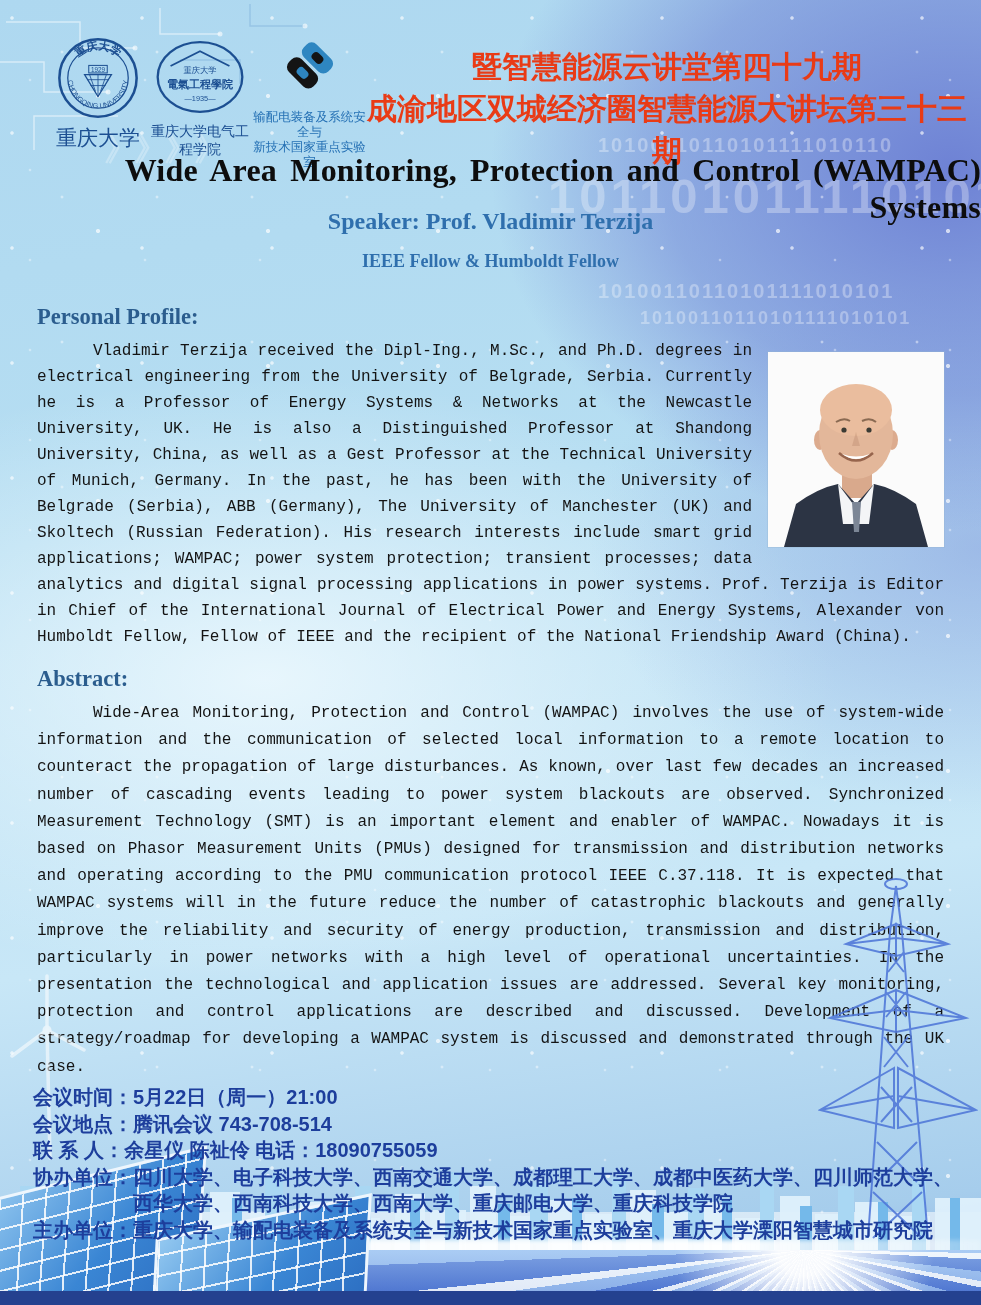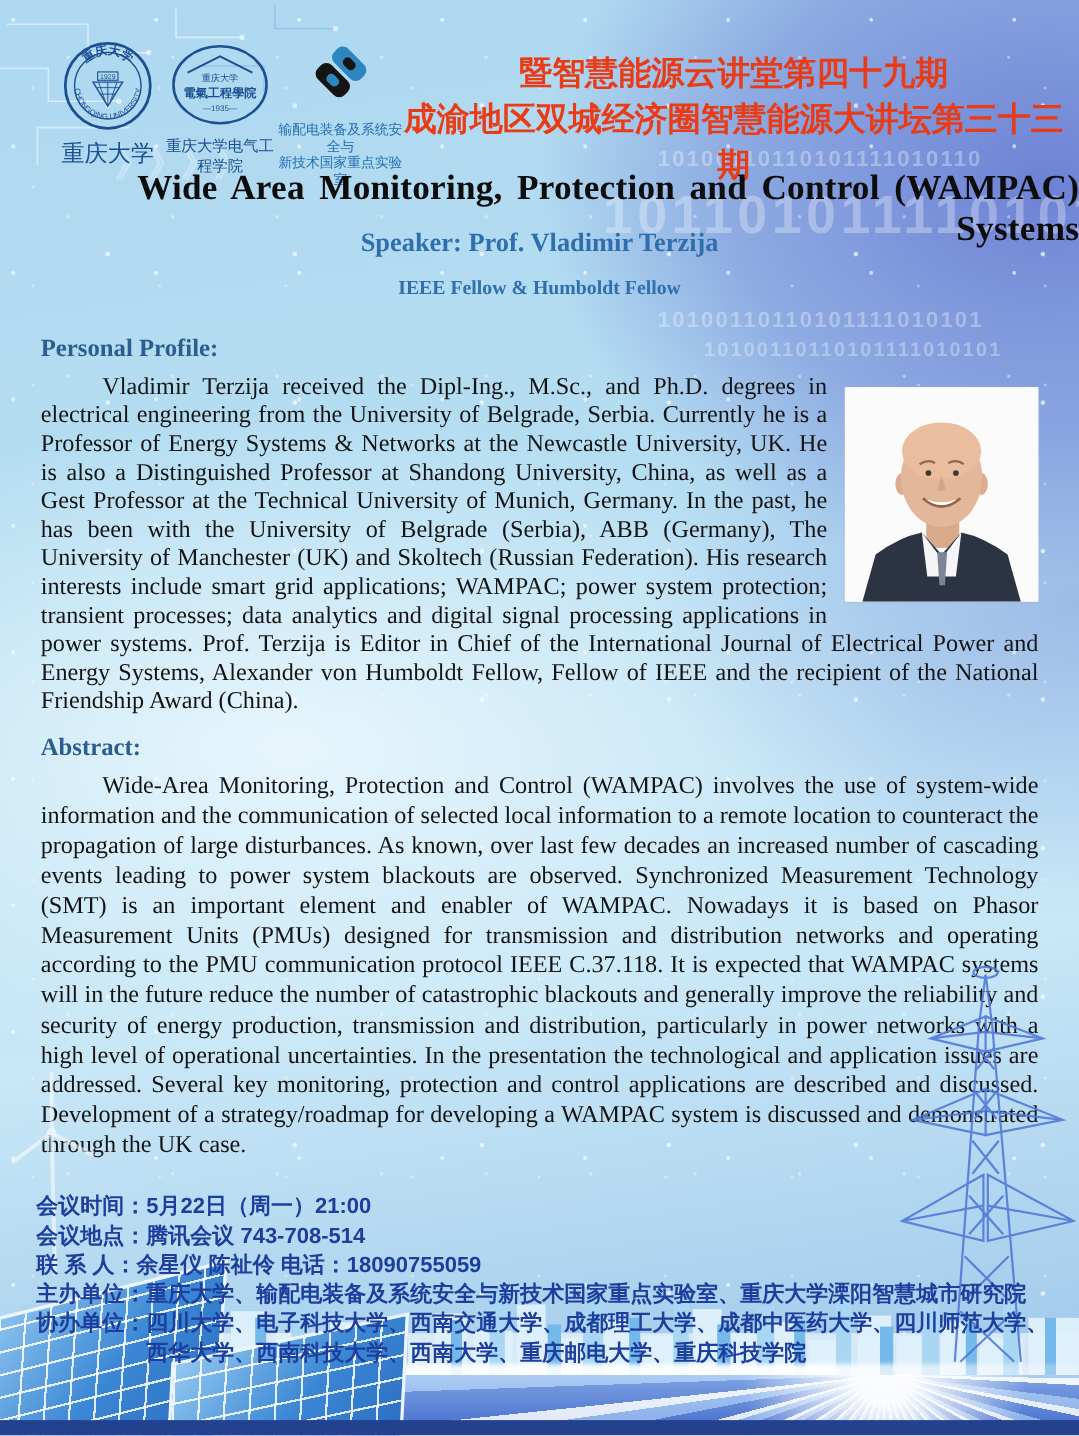--- a/index.html
+++ b/index.html
@@ -51,21 +51,21 @@
   .main-title{position:absolute; left:0; top:152px; width:100%; text-align:right;
     color:#0d0d0d; font-weight:bold; font-size:32px; word-spacing:5px; letter-spacing:.2px;}
   .speaker{position:absolute; left:0; top:208px; width:100%; text-align:center;
     color:#2f6fad; font-weight:bold; font-size:24px;}
   .fellow{position:absolute; left:0; top:251px; width:100%; text-align:center;
     color:#2f6fad; font-weight:bold; font-size:18px;}
   
   .section-h{color:#2b5d8e; font-weight:bold; font-size:22.5px; margin:0 0 8px 0;}
   .profile{position:absolute; left:37px; top:304px; width:907px;}
   .abstract{position:absolute; left:37px; top:666px; width:907px;}
-  .para{margin:0; font-size:22px; line-height:26px; color:#141414; text-align:justify; text-indent:56px;}
+  .para{margin:0; font-size:16px; line-height:26px; color:#141414; text-align:justify; text-indent:56px;font-family:Liberation Mono, monospace;}
   .abstract .para{line-height:27.2px;}
   .photo{
     float:right; width:176px; height:195px; margin:14px 0 22px 16px;
     background:#fbfbfb; box-shadow:0 0 0 1px rgba(150,180,210,.35);
   }
   
   .details{position:absolute; left:33px; top:1052px; width:930px; z-index:6;
     font-family:"Liberation Sans",sans-serif; font-weight:bold; color:#1d3e9c; font-size:20px;margin-top:32px;}
   .drow{display:flex; line-height:26.5px;}
   .dlabel{white-space:nowrap;}
@@ -317,22 +317,22 @@
     </div>
     <div class="drow">
       <span class="dlabel">会议地点：</span>
       <span class="dvalue">腾讯会议 743-708-514</span>
     </div>
     <div class="drow">
       <span class="dlabel">联 系 人：</span>
       <span class="dvalue">余星仪 陈祉伶  电话：18090755059</span>
     </div>
     <div class="drow">
+      <span class="dlabel">协办单位：</span>
+      <span class="dvalue">四川大学、电子科技大学、西南交通大学、成都理工大学、成都中医药大学、四川师范大学、西华大学、西南科技大学、西南大学、重庆邮电大学、重庆科技学院</span>
+    </div>
+    <div class="drow">
       <span class="dlabel">主办单位：</span>
       <span class="dvalue">重庆大学、输配电装备及系统安全与新技术国家重点实验室、重庆大学溧阳智慧城市研究院</span>
     </div>
-    <div class="drow">
-      <span class="dlabel">协办单位：</span>
-      <span class="dvalue">四川大学、电子科技大学、西南交通大学、成都理工大学、成都中医药大学、四川师范大学、西华大学、西南科技大学、西南大学、重庆邮电大学、重庆科技学院</span>
-    </div>
   </div>
 
 </div>
 
 </body></html>

